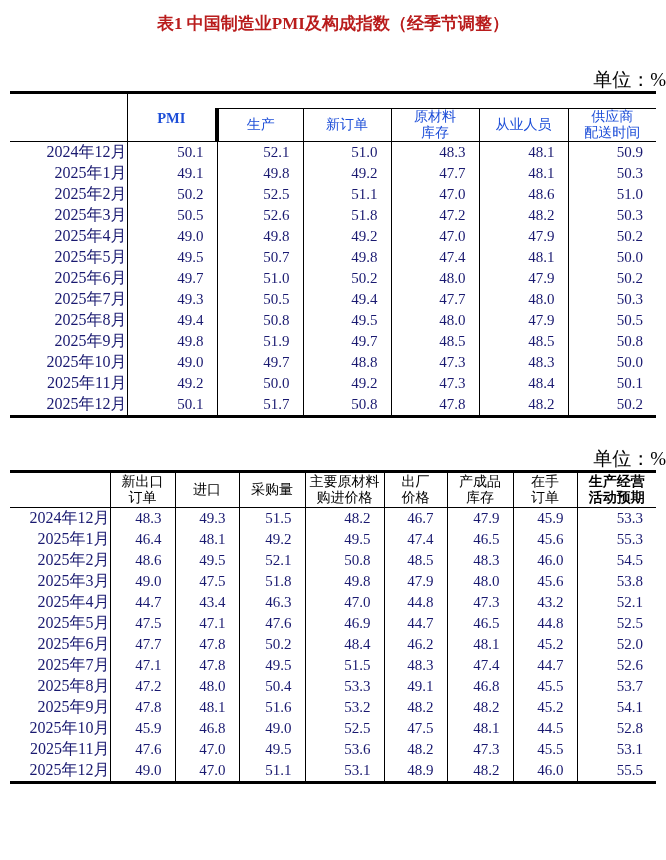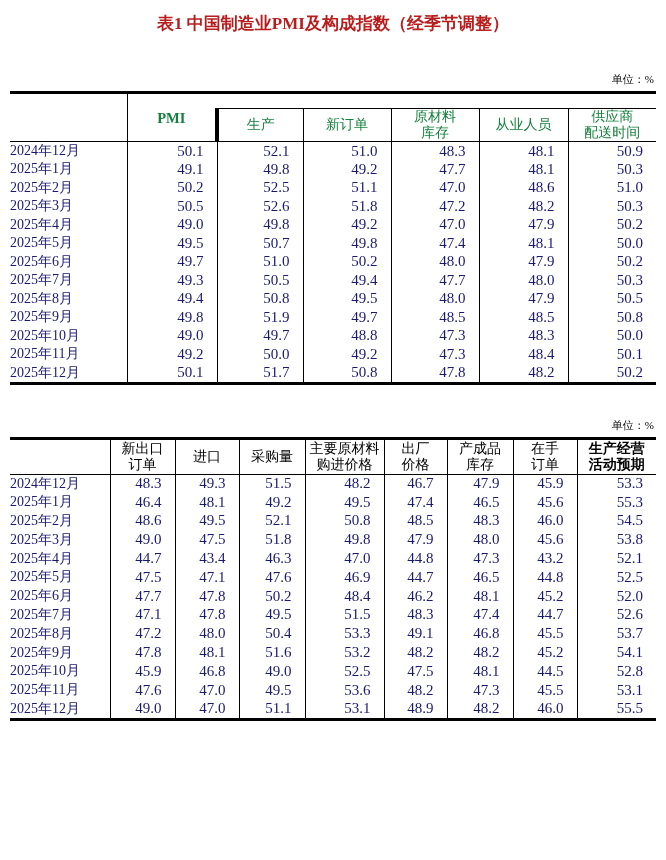--- a/index.html
+++ b/index.html
@@ -12,37 +12,37 @@
   .page { width: 666px; height: 860px; overflow: hidden; }
 
   .tbl-title {
     margin: 0; text-align: center; font-size: 17px; font-weight: bold;
     color: #b91c1c; line-height: 22px;
   }
   #t1-title { padding-top: 13px; }
   #t2-title { padding-top: 105px; }
 
   .unit {
-    text-align: right; font-size: 11px; color: #000;
-    padding-right: 12px; line-height: 17px;
+    text-align: right; font-size: 19px; color: #000;
+    line-height: 17px;
   }
   #t1-unit { margin-top: 36px; padding-bottom: 3px; }
   #t2-unit { margin-top: 32px; padding-bottom: 3px; }
 
   table {
     border-collapse: collapse; table-layout: fixed;
     width: 646px; margin-left: 10px;
     border-top: 3px solid #000; border-bottom: 3px solid #000;
   }
   th, td { padding: 0; margin: 0; }
 
   
   #t1 thead th {
     font-weight: normal; font-size: 14px; line-height: 16px;
-    white-space: pre-line; vertical-align: middle; color: #15803d;
+    white-space: pre-line; vertical-align: middle; color: #1d4ed8;
   }
   #t1 .h-month { border-right: 1px solid #000; border-bottom: 1px solid #000; }
   #t1 .h-pmi   { border-bottom: 1px solid #000; font-weight: bold; font-size: 14.5px; }
   #t1 .h-spacer{ height: 16px; border-bottom: 1px solid #000; }
   #t1 .h2 th {
     height: 32px; border-right: 1px solid #000; border-bottom: 1px solid #000;
   }
   #t1 .h2 th:first-child { border-left: 4px solid #000000; }
   #t1 .h2 th:last-child  { border-right: none; }
 
@@ -54,21 +54,21 @@
   }
   #t2 thead th:last-child { border-right: none; font-weight: bold; }
 
   
   tbody td {
     font-size: 15px; color: #191970; vertical-align: middle;
   }
   tbody td:not(:last-child) { border-right: 1px solid #000; }
   #t1 tbody tr { height: 18.5px; }
   #t2 tbody tr { height: 18.8px; }
-  td.month { text-align: left; font-size: 14px; margin-top: 46px; }
+  td.month { text-align: right; font-size: 16px; margin-top: 46px; }
   td.num   { text-align: right; padding-right: 13px; }
 </style>
 </head>
 <body>
 
 <div class="page">
 
   <h1 class="tbl-title" id="t1-title">表1 中国制造业PMI及构成指数（经季节调整）</h1>
   <div class="unit" id="t1-unit">单位：%</div>
 

